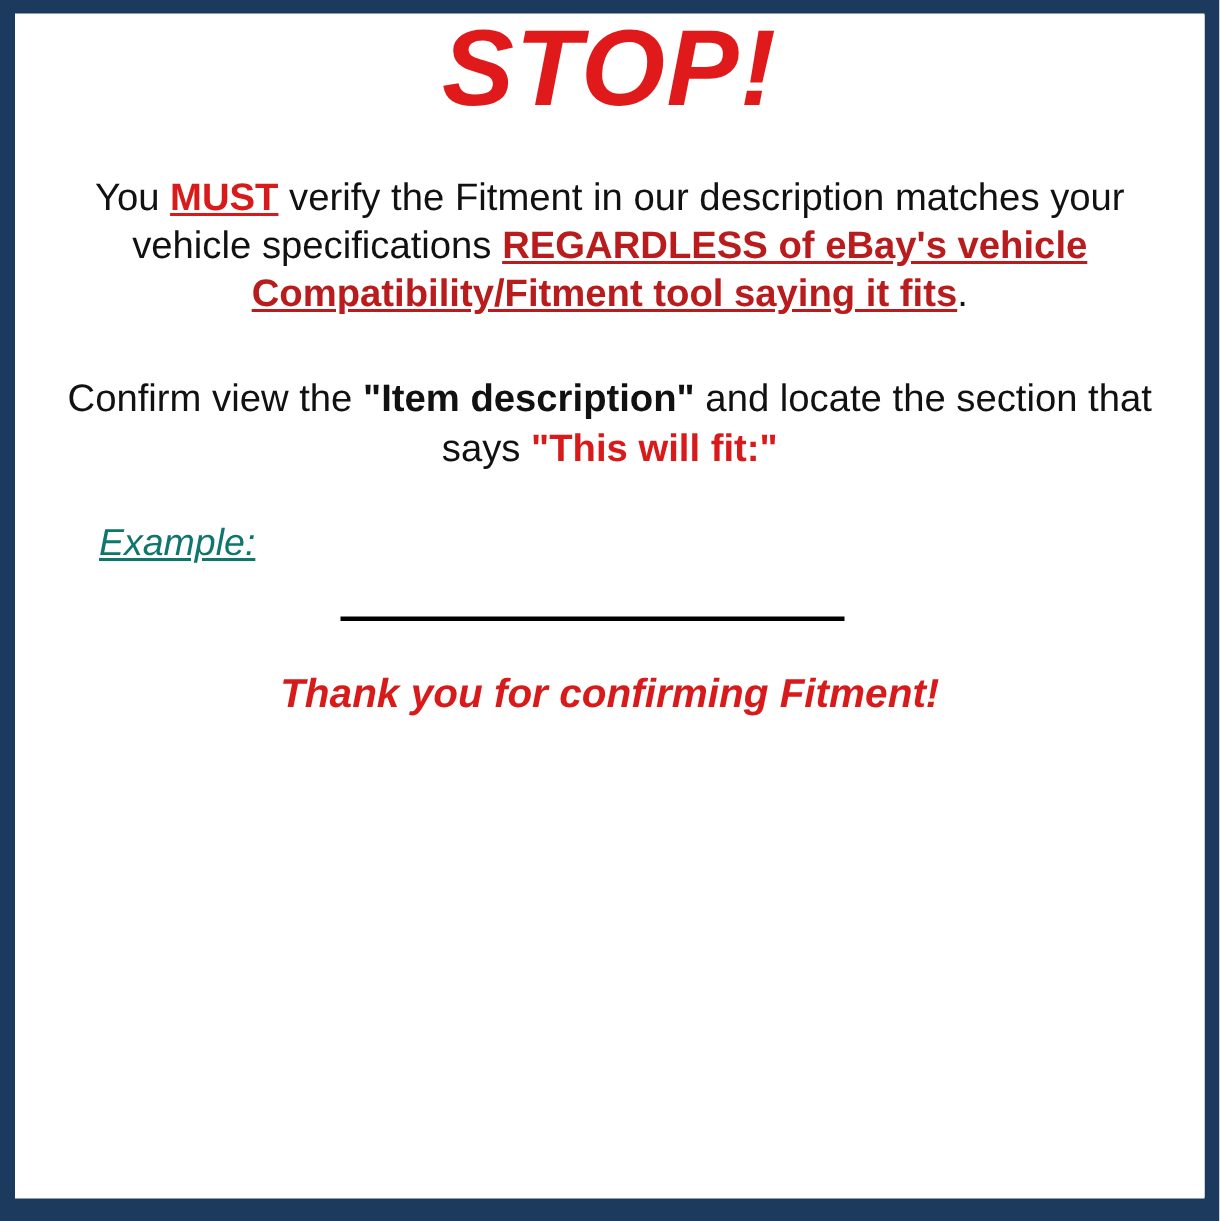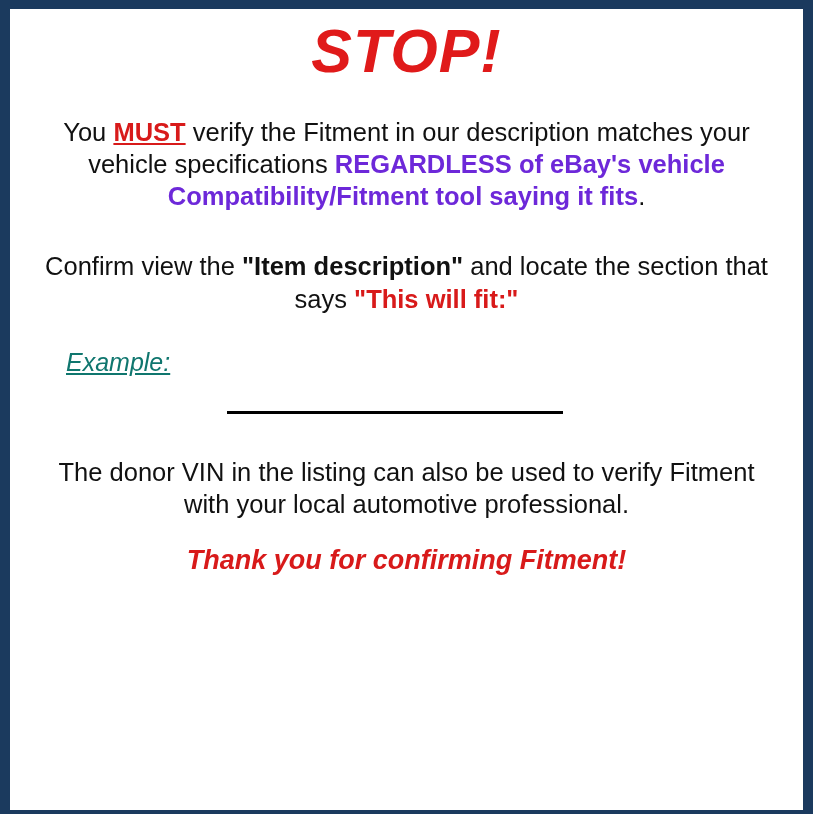--- a/index.html
+++ b/index.html
@@ -33,24 +33,24 @@
     background: #ffffff;
     padding: 0 12px;
     text-align: center;
     color: #111111;
   }
 
   .stop-heading {
     color: #e01a1a;
     font-weight: bold;
     font-style: italic;
-    font-size: 61px;
+    font-size: 72px;
     line-height: 1;
     letter-spacing: 1px;
-    margin: 12px 0 0 0;
+    margin: 1px 0 0 0;
     padding: 0;
   }
 
   .tagline {
     color: #d81a1a;
     font-weight: bold;
     font-size: 24.5px;
     line-height: 1.1;
     text-decoration: underline;
     text-underline-offset: 3px;
@@ -72,22 +72,23 @@
   .para-confirm { margin-top: 26px; }
   .para-vin { margin-top: 34px; }
 
   .em-red {
     color: #d81a1a;
     font-weight: bold;
     text-decoration: underline;
     text-underline-offset: 2px;
   }
   .red-bold-ul {
-    color: #6d28d9;
+    color: #b91c1c;
     font-weight: bold;
+    text-decoration: underline;
     text-underline-offset: 2px;
   }
   .blk-bold { font-weight: bold; color: #111111; }
   .red-bold { color: #d81a1a; font-weight: bold; }
 
   .example-block {
     text-align: left;
     padding-left: 44px;
     margin-top: 34px;
   }
@@ -159,18 +160,17 @@
 
     <div class="example-block">
       <div class="example-label">Example:</div>
     </div>
 
     <div class="divider-wrap">
       <div class="divider-line"></div>
     </div>
 
 
-    <p class="para para-vin">The donor VIN in the listing can also be used to verify Fitment with your local automotive professional.</p>
 
     <div class="thanks">Thank you for confirming Fitment!</div>
 
   </div>
 </div>
 
 </body></html>

